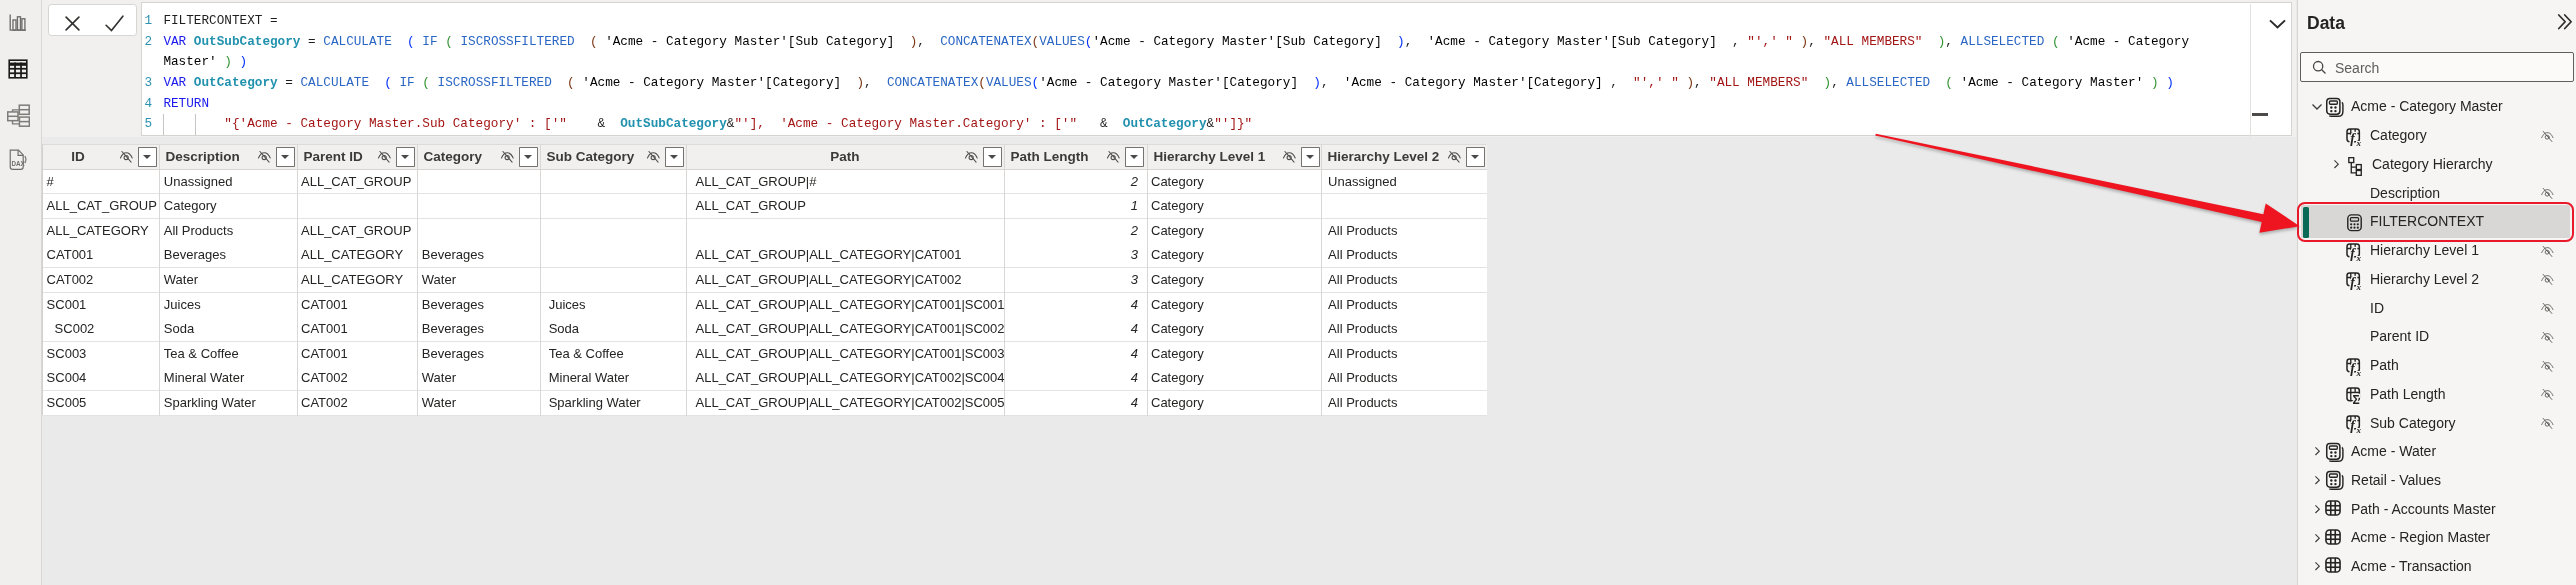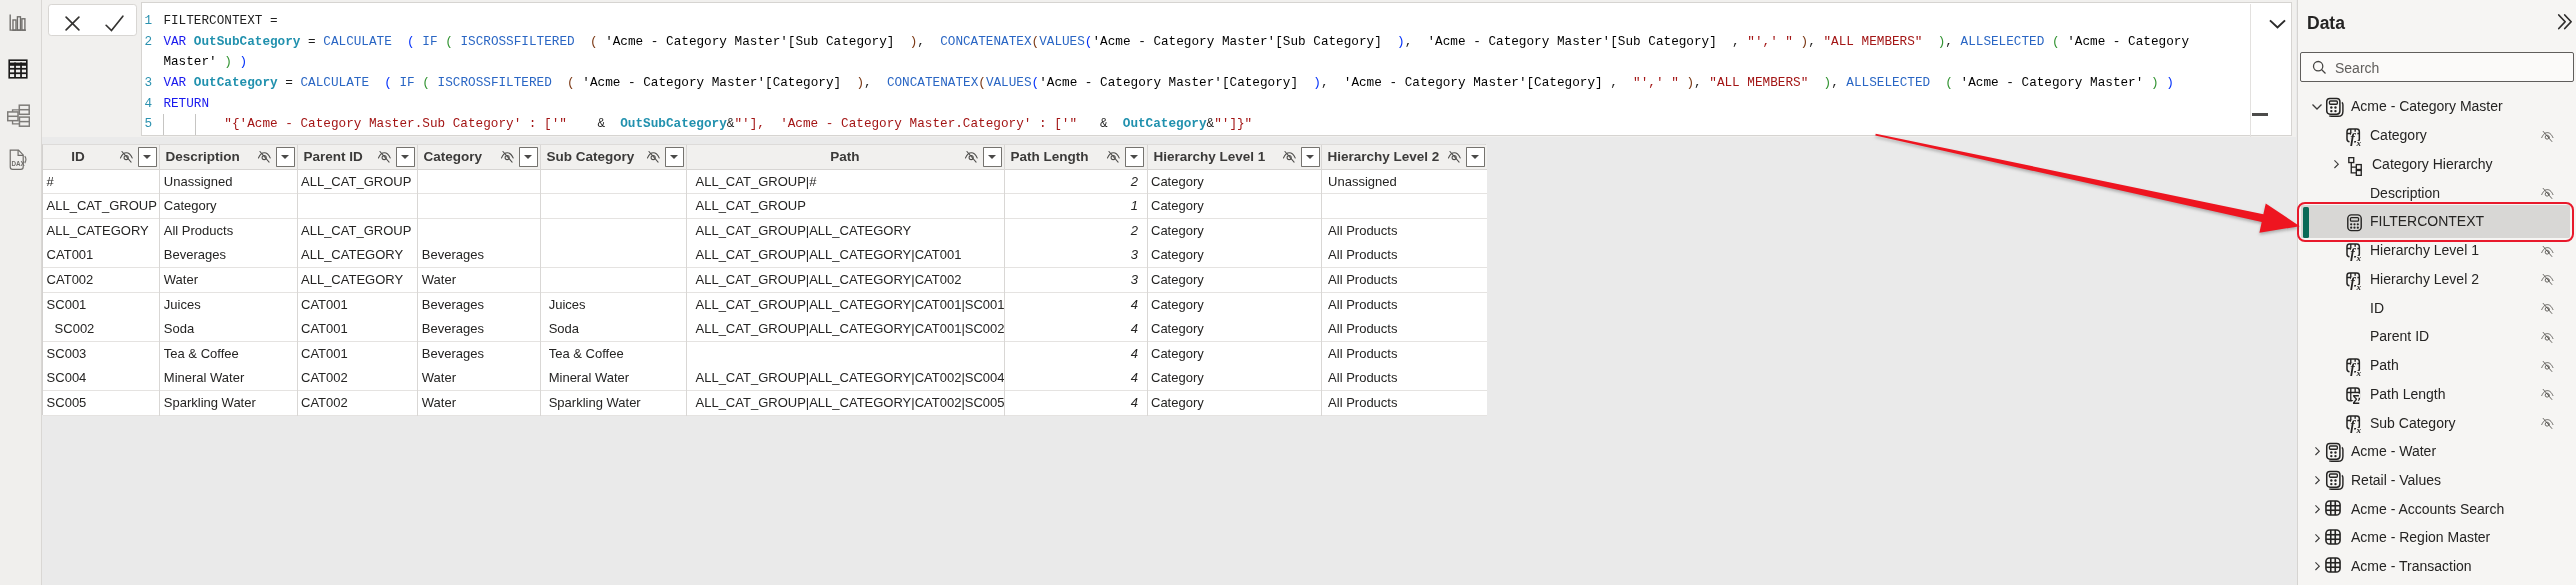--- a/index.html
+++ b/index.html
@@ -223,21 +223,20 @@
       <div class="dc num" style="left:961px;width:141px;">1</div>
       <div class="dc" style="left:1104px;width:173px;padding-left:4px;">Category</div>
       <div class="dc" style="left:1278px;width:165px;padding-left:7.1px;"></div>
     </div>
     <div class="drow" style="top:74px">
       <div class="dc" style="left:0px;width:114px;padding-left:3.6px;">ALL_CATEGORY</div>
       <div class="dc" style="left:116px;width:137px;padding-left:4.8px;">All Products</div>
       <div class="dc" style="left:254px;width:119px;padding-left:4px;">ALL_CAT_GROUP</div>
       <div class="dc" style="left:374px;width:121px;padding-left:4.8px;"></div>
       <div class="dc" style="left:497px;width:145px;padding-left:8.7px;"></div>
-      <div class="dc" style="left:643px;width:316px;padding-left:9.5px;">ALL_CAT_GROUP|ALL_CATEGORY</div>
       <div class="dc num" style="left:961px;width:141px;">2</div>
       <div class="dc" style="left:1104px;width:173px;padding-left:4px;">Category</div>
       <div class="dc" style="left:1278px;width:165px;padding-left:7.1px;">All Products</div>
     </div>
     <div class="drow" style="top:98px">
       <div class="dc" style="left:0px;width:114px;padding-left:3.6px;">CAT001</div>
       <div class="dc" style="left:116px;width:137px;padding-left:4.8px;">Beverages</div>
       <div class="dc" style="left:254px;width:119px;padding-left:4px;">ALL_CATEGORY</div>
       <div class="dc" style="left:374px;width:121px;padding-left:4.8px;">Beverages</div>
       <div class="dc" style="left:497px;width:145px;padding-left:8.7px;"></div>
@@ -278,20 +277,21 @@
       <div class="dc num" style="left:961px;width:141px;">4</div>
       <div class="dc" style="left:1104px;width:173px;padding-left:4px;">Category</div>
       <div class="dc" style="left:1278px;width:165px;padding-left:7.1px;">All Products</div>
     </div>
     <div class="drow" style="top:197px">
       <div class="dc" style="left:0px;width:114px;padding-left:3.6px;">SC003</div>
       <div class="dc" style="left:116px;width:137px;padding-left:4.8px;">Tea &amp; Coffee</div>
       <div class="dc" style="left:254px;width:119px;padding-left:4px;">CAT001</div>
       <div class="dc" style="left:374px;width:121px;padding-left:4.8px;">Beverages</div>
       <div class="dc" style="left:497px;width:145px;padding-left:8.7px;">Tea &amp; Coffee</div>
+      <div class="dc" style="left:643px;width:316px;padding-left:9.5px;">ALL_CAT_GROUP|ALL_CATEGORY|CAT001|SC003</div>
       <div class="dc num" style="left:961px;width:141px;">4</div>
       <div class="dc" style="left:1104px;width:173px;padding-left:4px;">Category</div>
       <div class="dc" style="left:1278px;width:165px;padding-left:7.1px;">All Products</div>
     </div>
     <div class="drow" style="top:221px">
       <div class="dc" style="left:0px;width:114px;padding-left:3.6px;">SC004</div>
       <div class="dc" style="left:116px;width:137px;padding-left:4.8px;">Mineral Water</div>
       <div class="dc" style="left:254px;width:119px;padding-left:4px;">CAT002</div>
       <div class="dc" style="left:374px;width:121px;padding-left:4.8px;">Water</div>
       <div class="dc" style="left:497px;width:145px;padding-left:8.7px;">Mineral Water</div>
@@ -495,21 +495,21 @@
 <svg class="tic" style="left:2312px;top:504px" width="10.3" height="10.3" viewBox="0 0 12 12" fill="none" stroke="#3b3a39" stroke-width="1.3">
     <path d="M4 1.5 L8.5 6 L4 10.5"></path>
   </svg>
 <svg class="tic" style="left:2325px;top:500px" width="16" height="16" viewBox="0 0 20 20" fill="none" stroke="#252423" stroke-width="2">
     <rect x="1.2" y="1.2" width="17.6" height="17.6" rx="4.5"></rect>
     <line x1="7.2" y1="1.2" x2="7.2" y2="18.8"></line>
     <line x1="12.8" y1="1.2" x2="12.8" y2="18.8"></line>
     <line x1="1.2" y1="7.2" x2="18.8" y2="7.2"></line>
     <line x1="1.2" y1="12.8" x2="18.8" y2="12.8"></line>
   </svg>
-<div class="tlbl" style="left:2351px;top:501px">Acme - Accounts Search</div>
+<div class="tlbl" style="left:2351px;top:501px">Path - Accounts Master</div>
 <svg class="tic" style="left:2312px;top:533px" width="10.3" height="10.3" viewBox="0 0 12 12" fill="none" stroke="#3b3a39" stroke-width="1.3">
     <path d="M4 1.5 L8.5 6 L4 10.5"></path>
   </svg>
 <svg class="tic" style="left:2325px;top:529px" width="16" height="16" viewBox="0 0 20 20" fill="none" stroke="#252423" stroke-width="2">
     <rect x="1.2" y="1.2" width="17.6" height="17.6" rx="4.5"></rect>
     <line x1="7.2" y1="1.2" x2="7.2" y2="18.8"></line>
     <line x1="12.8" y1="1.2" x2="12.8" y2="18.8"></line>
     <line x1="1.2" y1="7.2" x2="18.8" y2="7.2"></line>
     <line x1="1.2" y1="12.8" x2="18.8" y2="12.8"></line>
   </svg>

